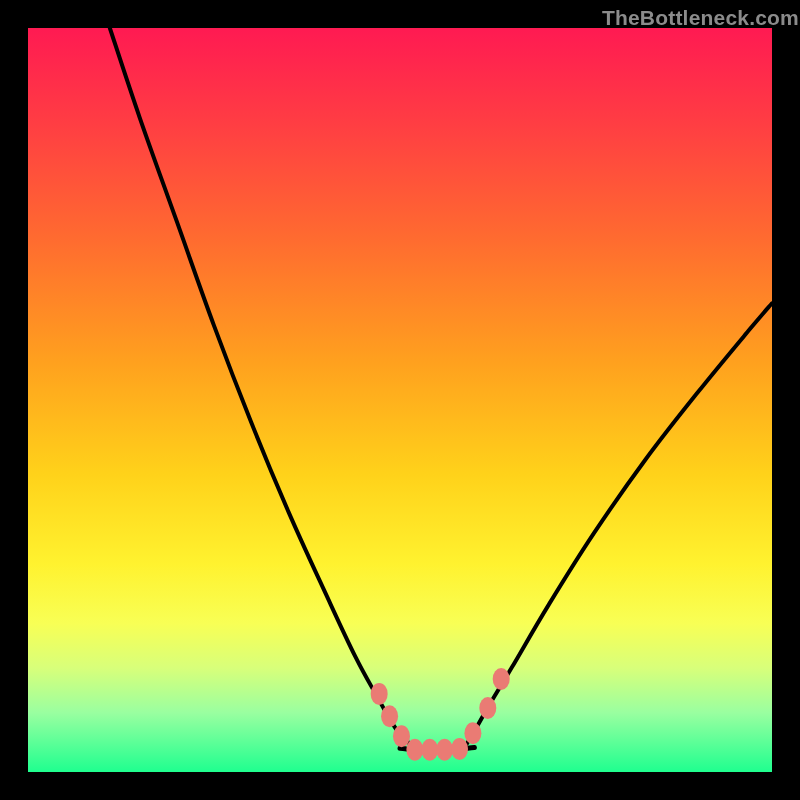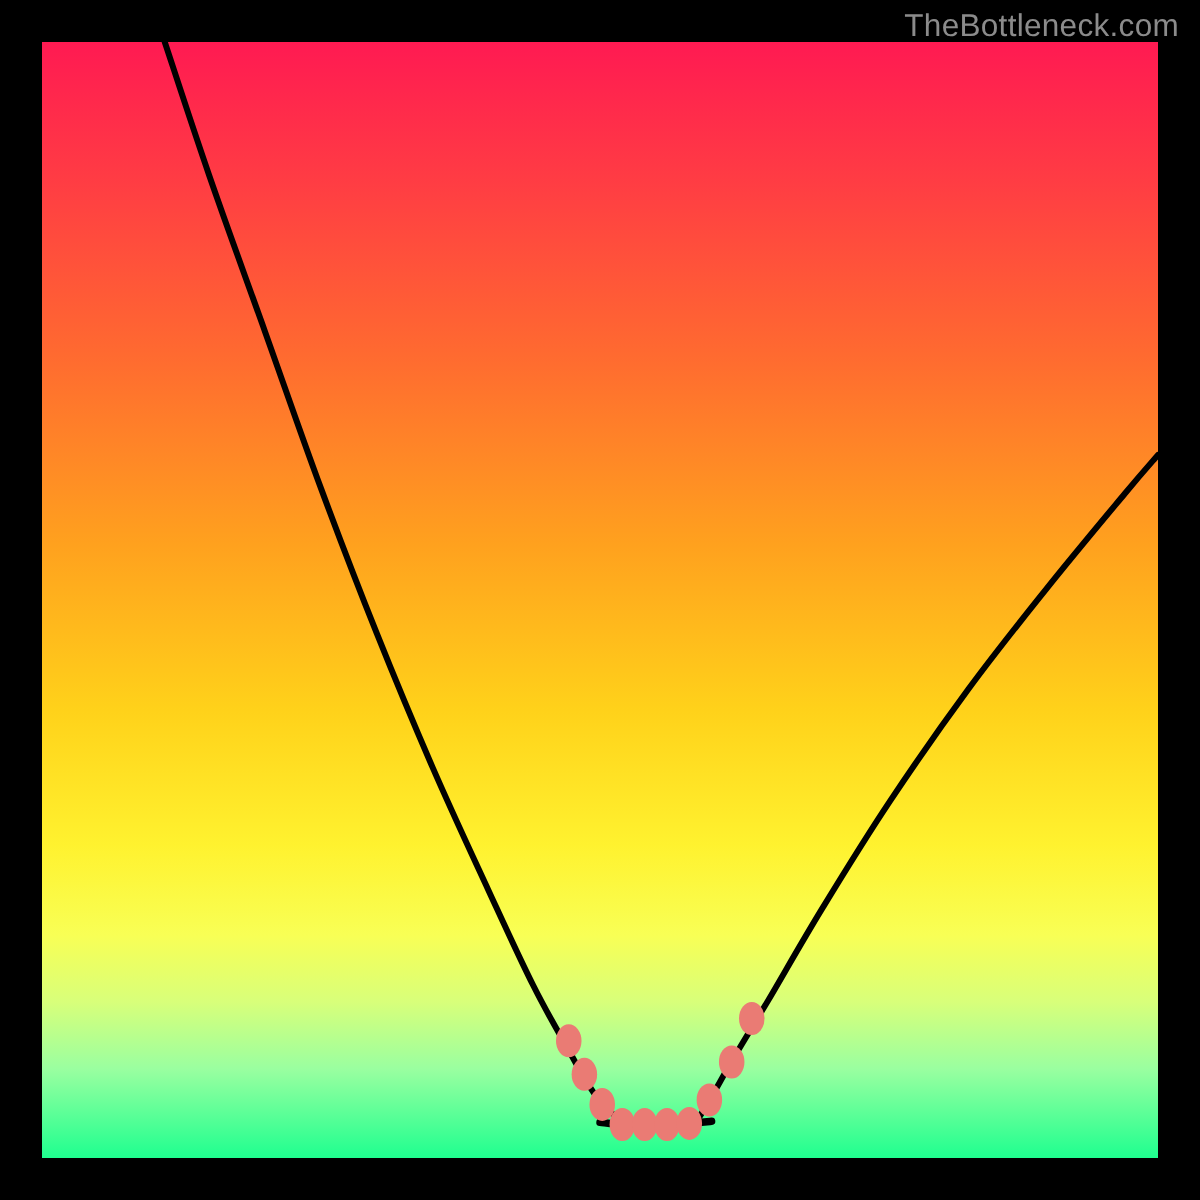--- a/index.html
+++ b/index.html
@@ -40,24 +40,24 @@
   .plot-svg {
     position: absolute;
     left: 0;
     top: 0;
     width: 744px;
     height: 744px;
   }
   .watermark {
     position: absolute;
     top: 6px;
-    right: 14px;
+    right: 1px;
     color: #8b8b8b;
     font-size: 21px;
-    font-weight: 400;
+    font-weight: 700;
     letter-spacing: 0.2px;
     user-select: none;
   }
 </style>
 </head>
 <body>
 
 <div class="frame">
   <div class="plot-area">
     <svg class="plot-svg" viewBox="0 0 744 744">

